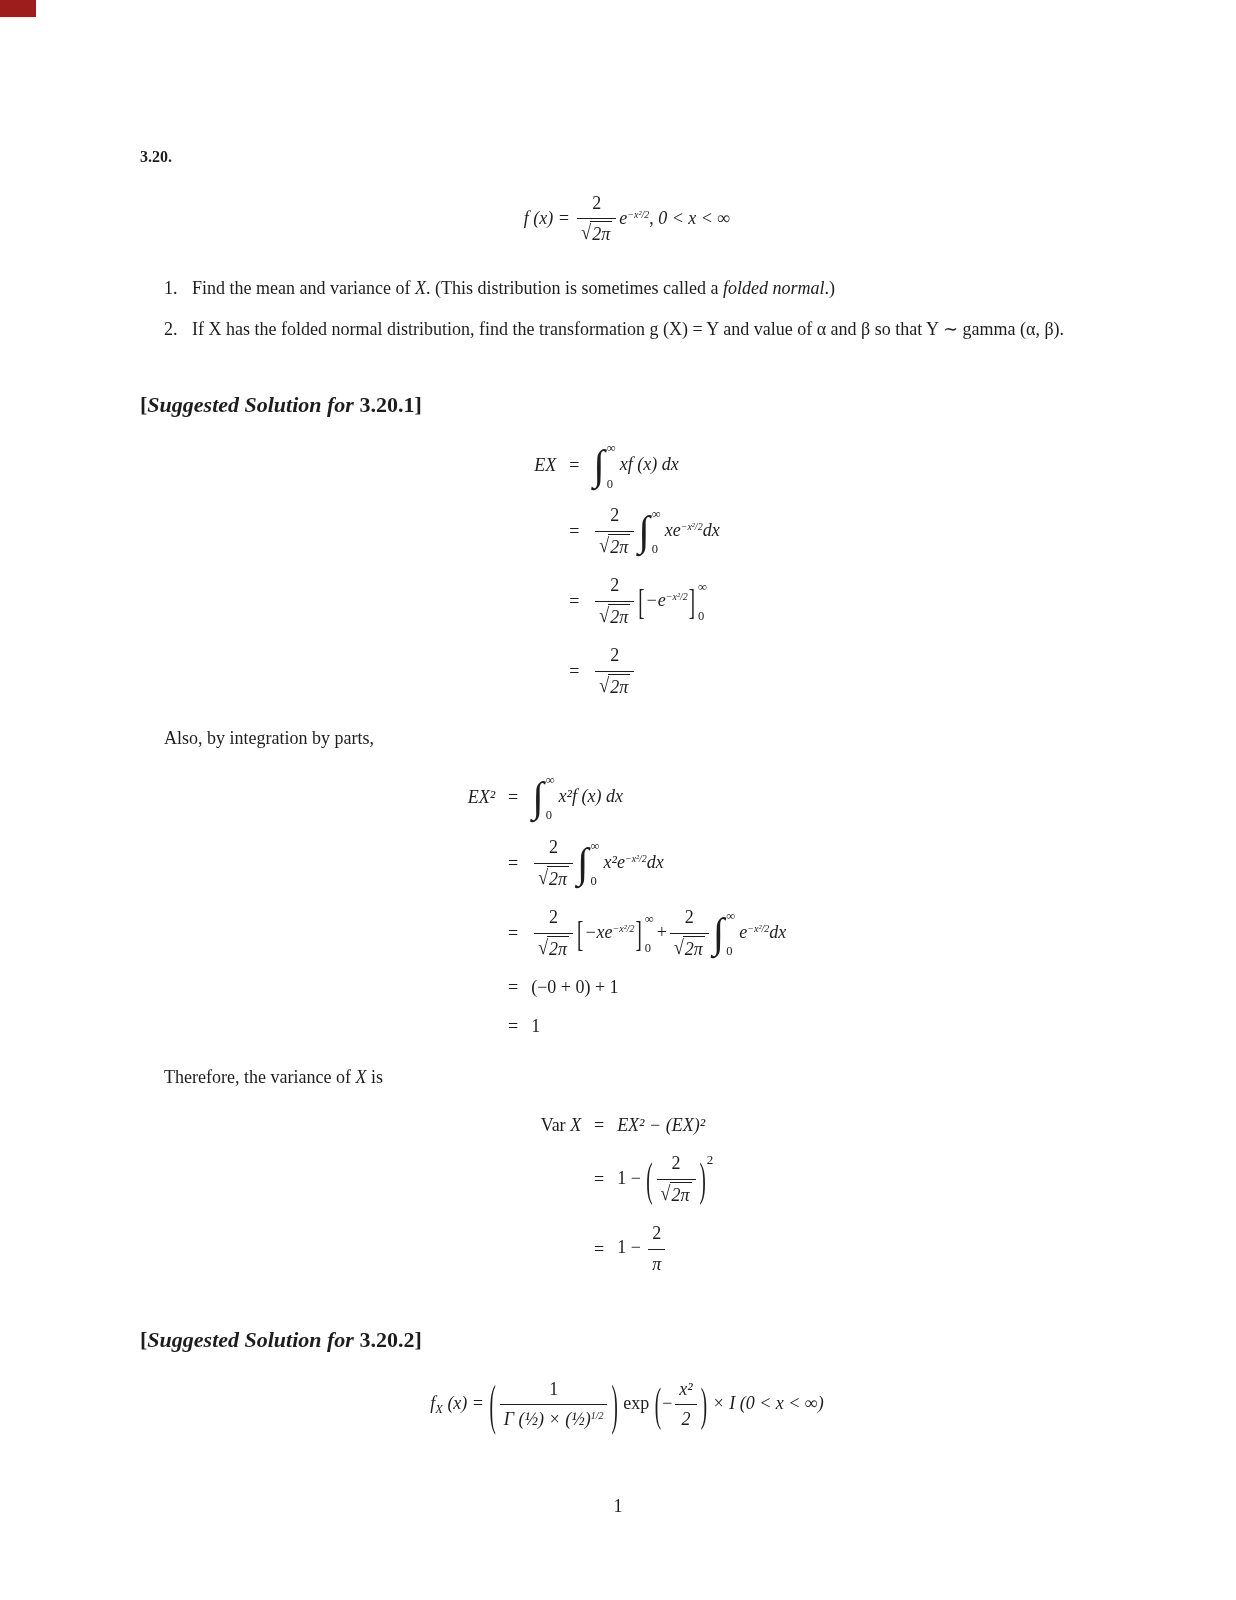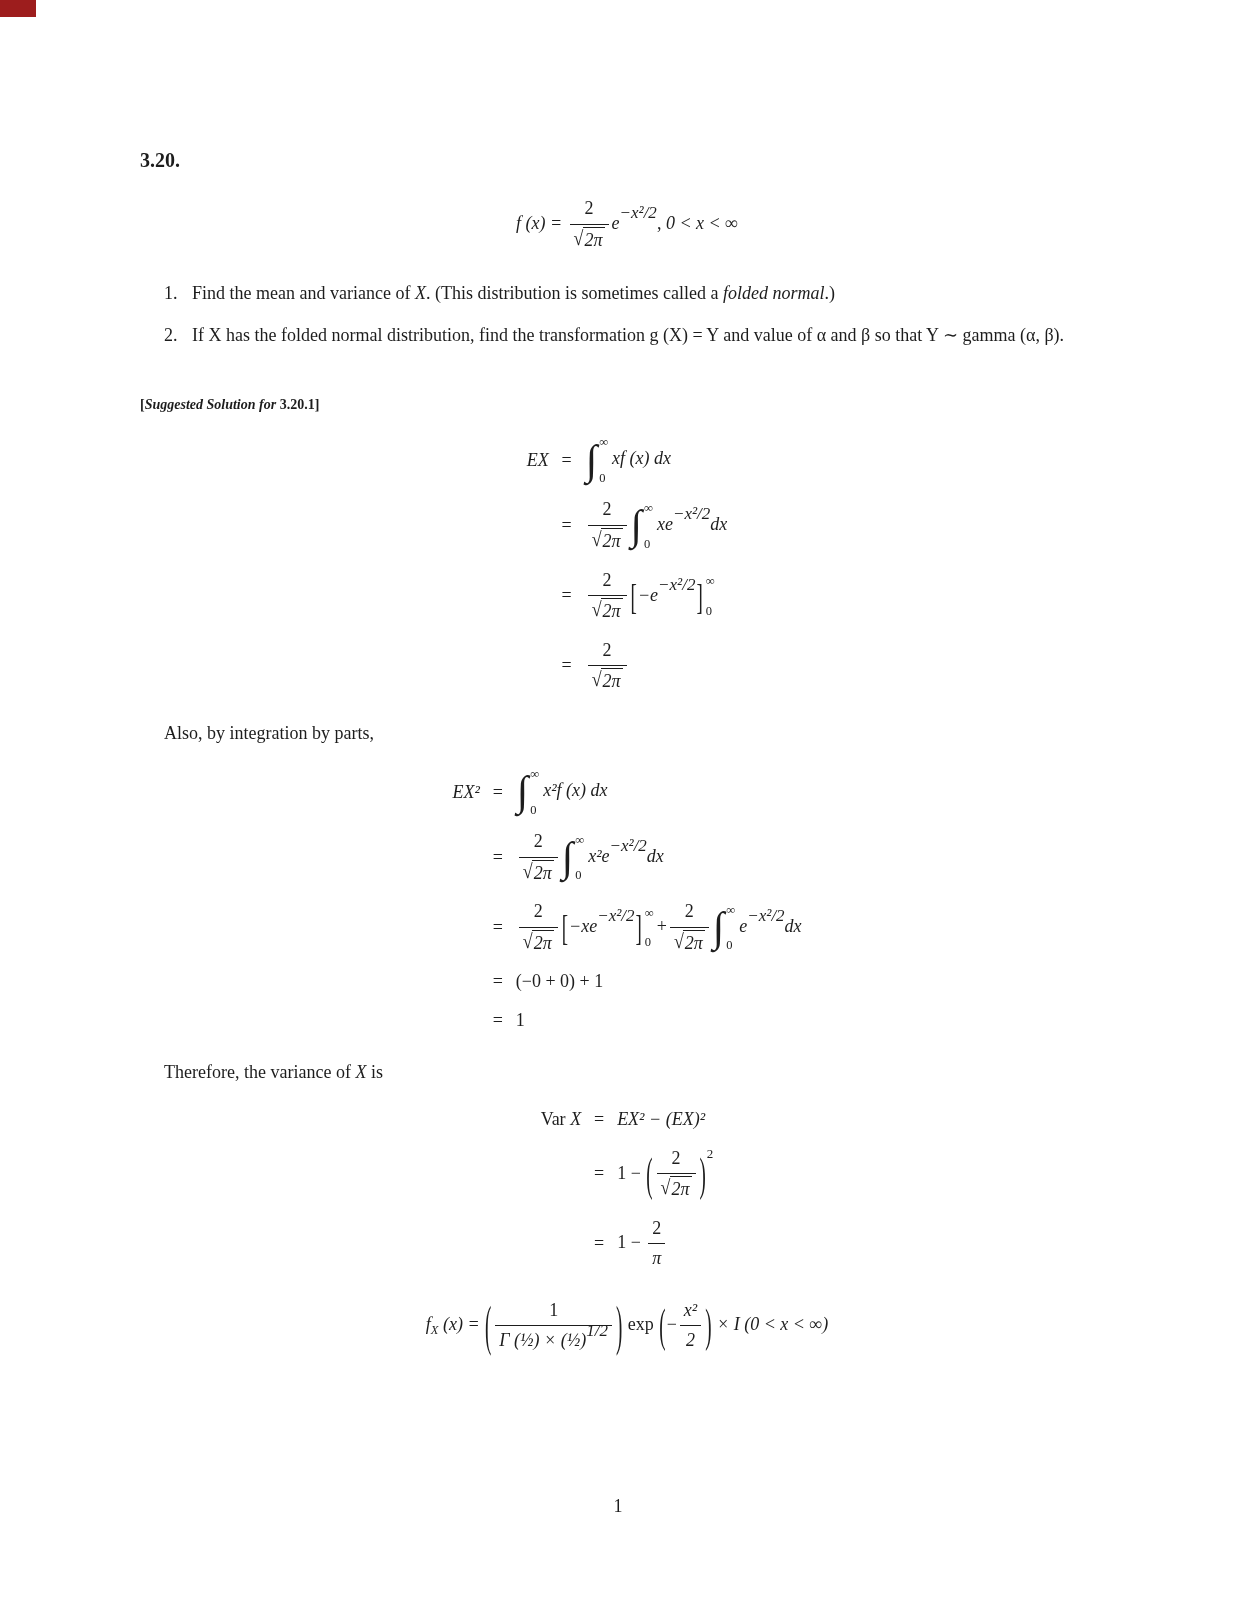--- a/index.html
+++ b/index.html
@@ -10,29 +10,29 @@
     margin: 0 auto;
     background: #ffffff;
     color: #1d1d1d;
     font-family: "Liberation Serif", "DejaVu Serif", serif;
     font-size: 18px; line-height: 1.42;
     padding: 146px 122px 0 140px;
     overflow: hidden;
   }
   .artifact { position: absolute; left: 0; top: 0; width: 36px; height: 17px; background: #9d1d1d; }
 
-  .prob-num { font-size: 20px; font-weight: bold; margin-bottom: 12px; }
+  .prob-num { font-size: 16px; font-weight: bold; margin-bottom: 12px; }
   .para { margin-bottom: 14px; }
   .ind { margin-left: 24px; }
   .mi { font-style: italic; }
   .em { font-style: italic; }
   .bi { font-style: italic; }
   .rm { font-style: normal; }
 
-  .sol-header { font-weight: bold; margin: 46px 0 18px; font-size: 14px; }
+  .sol-header { font-weight: bold; margin: 46px 0 18px; font-size: 22px; }
 
   .items { margin-top: 24px; margin-bottom: 8px; }
   .item { display: flex; margin-bottom: 16px; padding-left: 24px; }
   .item-label { flex: none; width: 28px; }
   .item-text { flex: 1; max-width: 900px; }
 
   .eqrow-center { text-align: center; margin: 22px 0 28px; white-space: nowrap; }
   .gap-l { }
 
   .eqalign {
@@ -57,21 +57,21 @@
 
   .intwrap { display: inline-flex; align-items: center; vertical-align: middle; margin: 0 1px; }
   .int-glyph { font-size: 42px; line-height: 0.8; }
   .lims {
     display: inline-flex; flex-direction: column; justify-content: space-between;
     height: 48px; font-size: 12.5px; line-height: 1;
     margin: 0 3px 0 2px; vertical-align: middle;
   }
   .lims-sm { height: 42px; }
 
-  .sup { font-size: 17px; vertical-align: 0.6em; line-height: 0; }
+  .sup { font-size: 10px; vertical-align: 0.6em; line-height: 0; }
   .subx { font-size: 12.5px; vertical-align: -0.3em; line-height: 0; }
   .sup-outer { font-size: 13px; position: relative; top: -20px; }
 
   .st { display: inline-block; vertical-align: middle; font-size: 19px; line-height: 1; transform: scaleY(1.9); margin: 0 1px; }
   .sy24 { transform: scaleY(2.4); }
   .sy29 { transform: scaleY(2.9); }
 
   .footer { position: absolute; left: 0; top: 1494px; width: 100%; text-align: center; }
 </style>
 </head>
@@ -191,20 +191,21 @@
 
     <span class="lhs"></span>
     <span class="rel">=</span>
     <span class="rhs"><span>1 −</span> <span class="st sy24">(</span><span class="frac"><span class="fnum">2</span><span class="fden"><span class="sqrt"><span class="rad">√</span><span class="radicand">2π</span></span></span></span><span class="st sy24">)</span><span class="sup-outer">2</span></span>
 
     <span class="lhs"></span>
     <span class="rel">=</span>
     <span class="rhs"><span>1 −</span> <span class="frac"><span class="fnum">2</span><span class="fden mi">π</span></span></span>
   </div>
 
+  <p class="sol-header"><span>[</span><span class="bi">Suggested Solution for </span><span>3.20.2</span><span>]</span></p>
 
 
   <div class="eqrow-center">
     <span class="mi">f</span><span class="subx mi">X</span><span class="mi"> (x) =</span>
     <span class="st sy29">(</span><span class="frac"><span class="fnum">1</span><span class="fden"><span>Γ (½) × (½)</span><span class="sup">1/2</span></span></span><span class="st sy29">)</span>
     <span class="rm">exp</span>
     <span class="st sy24">(</span><span>−</span><span class="frac"><span class="fnum mi">x²</span><span class="fden">2</span></span><span class="st sy24">)</span>
     <span class="mi">× I (0 &lt; x &lt; ∞)</span>
   </div>
 

